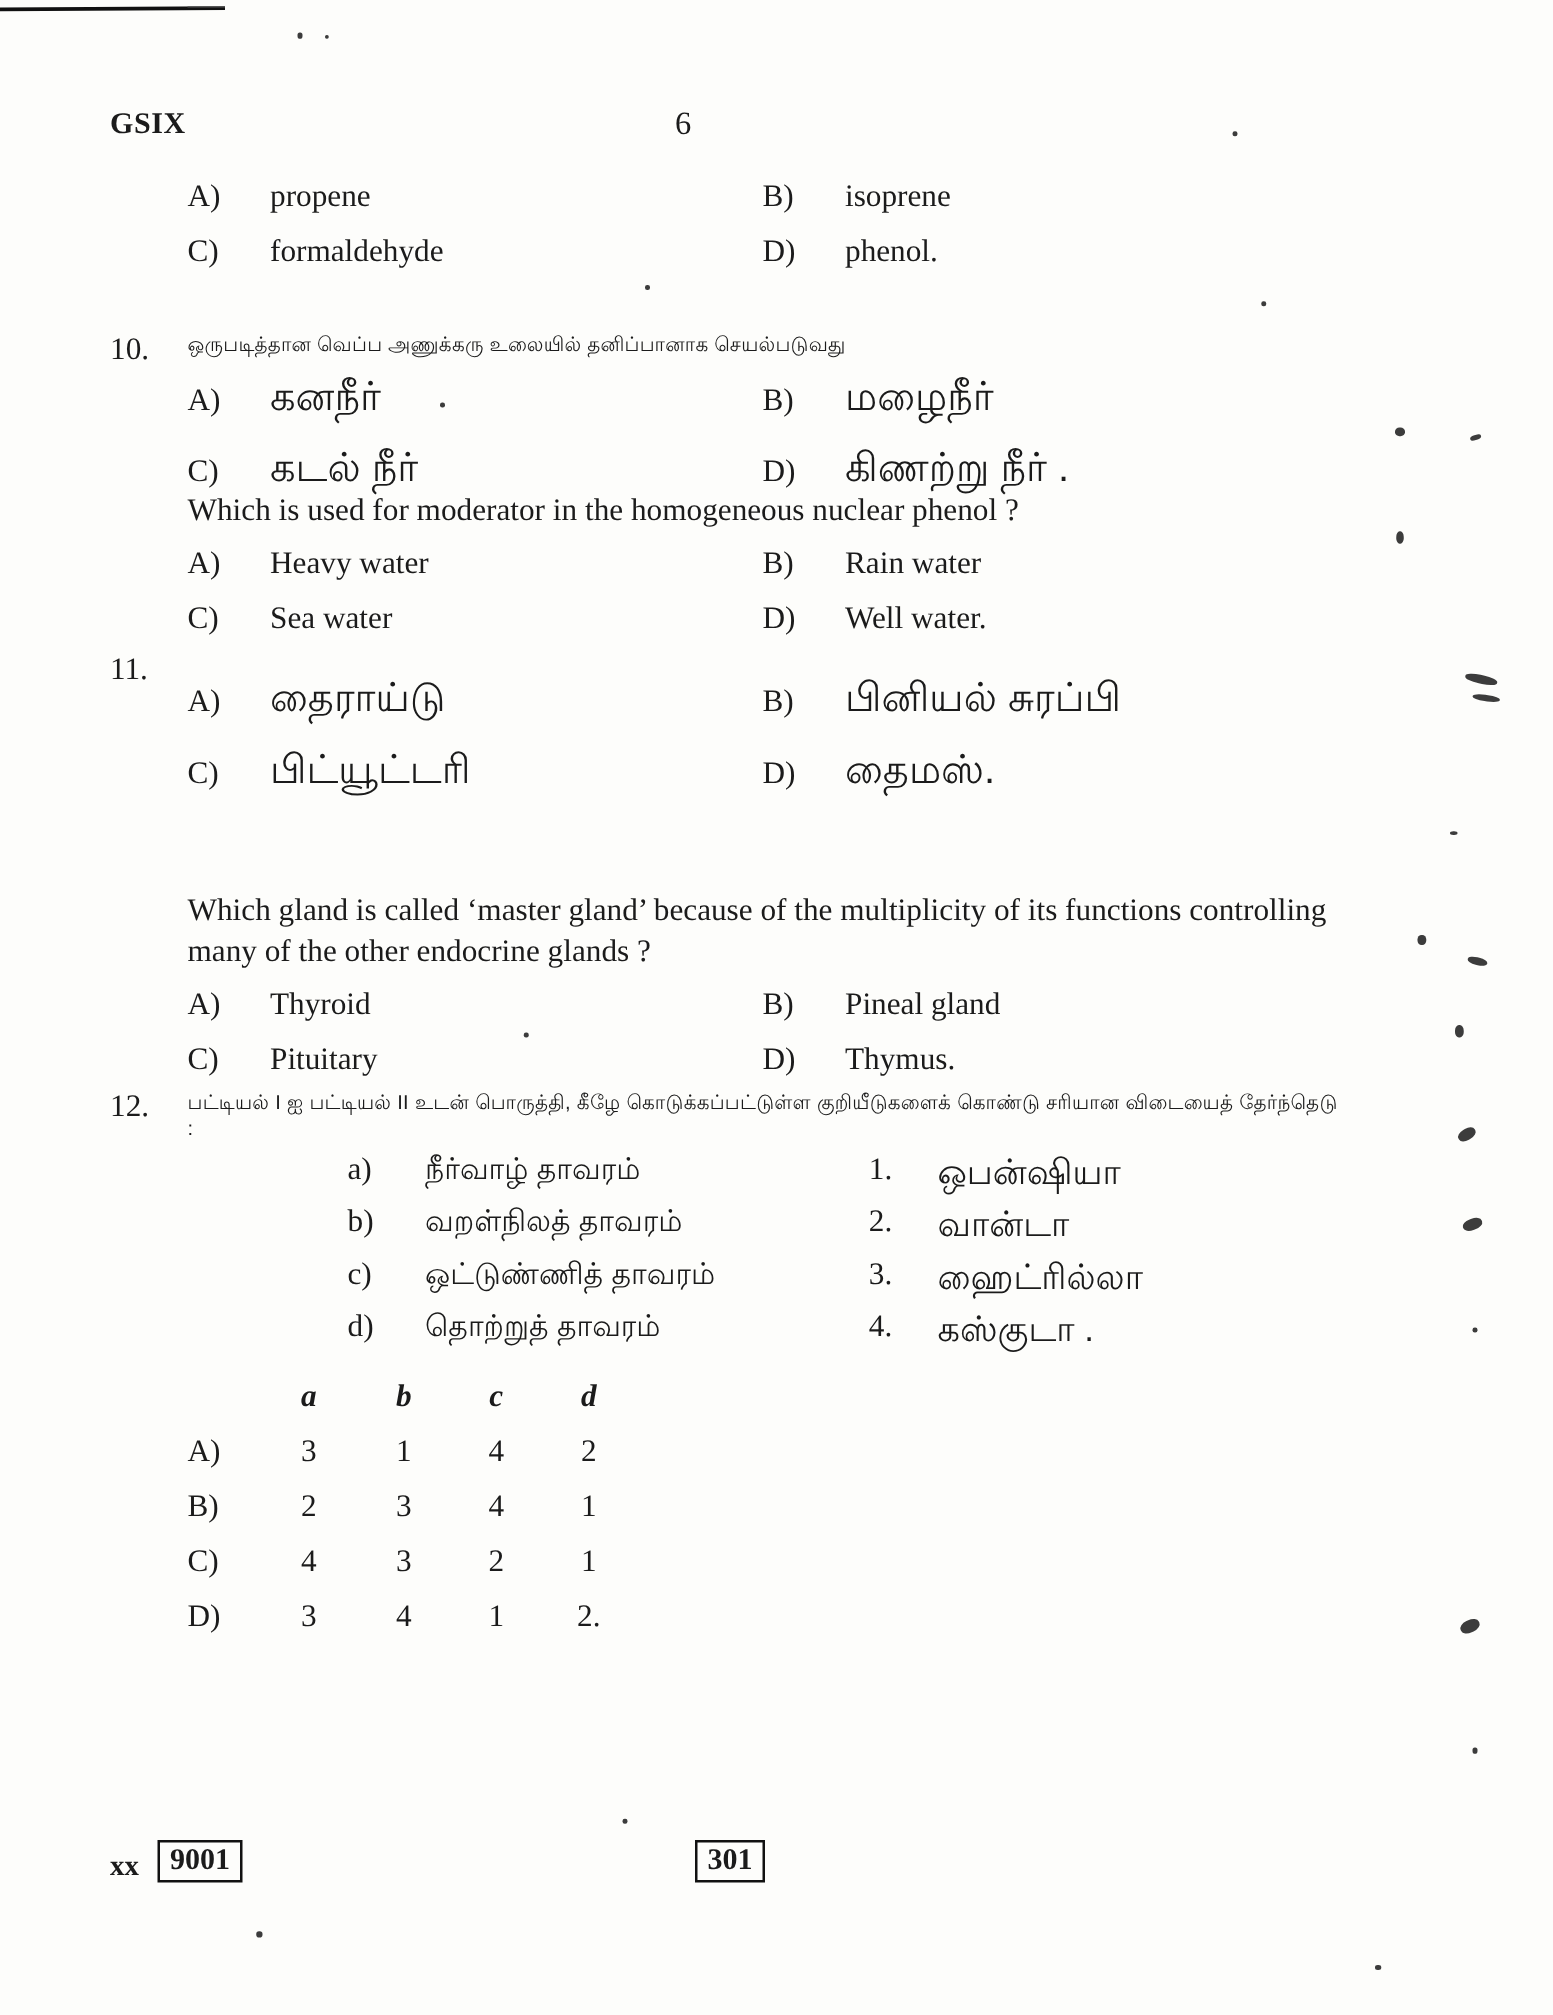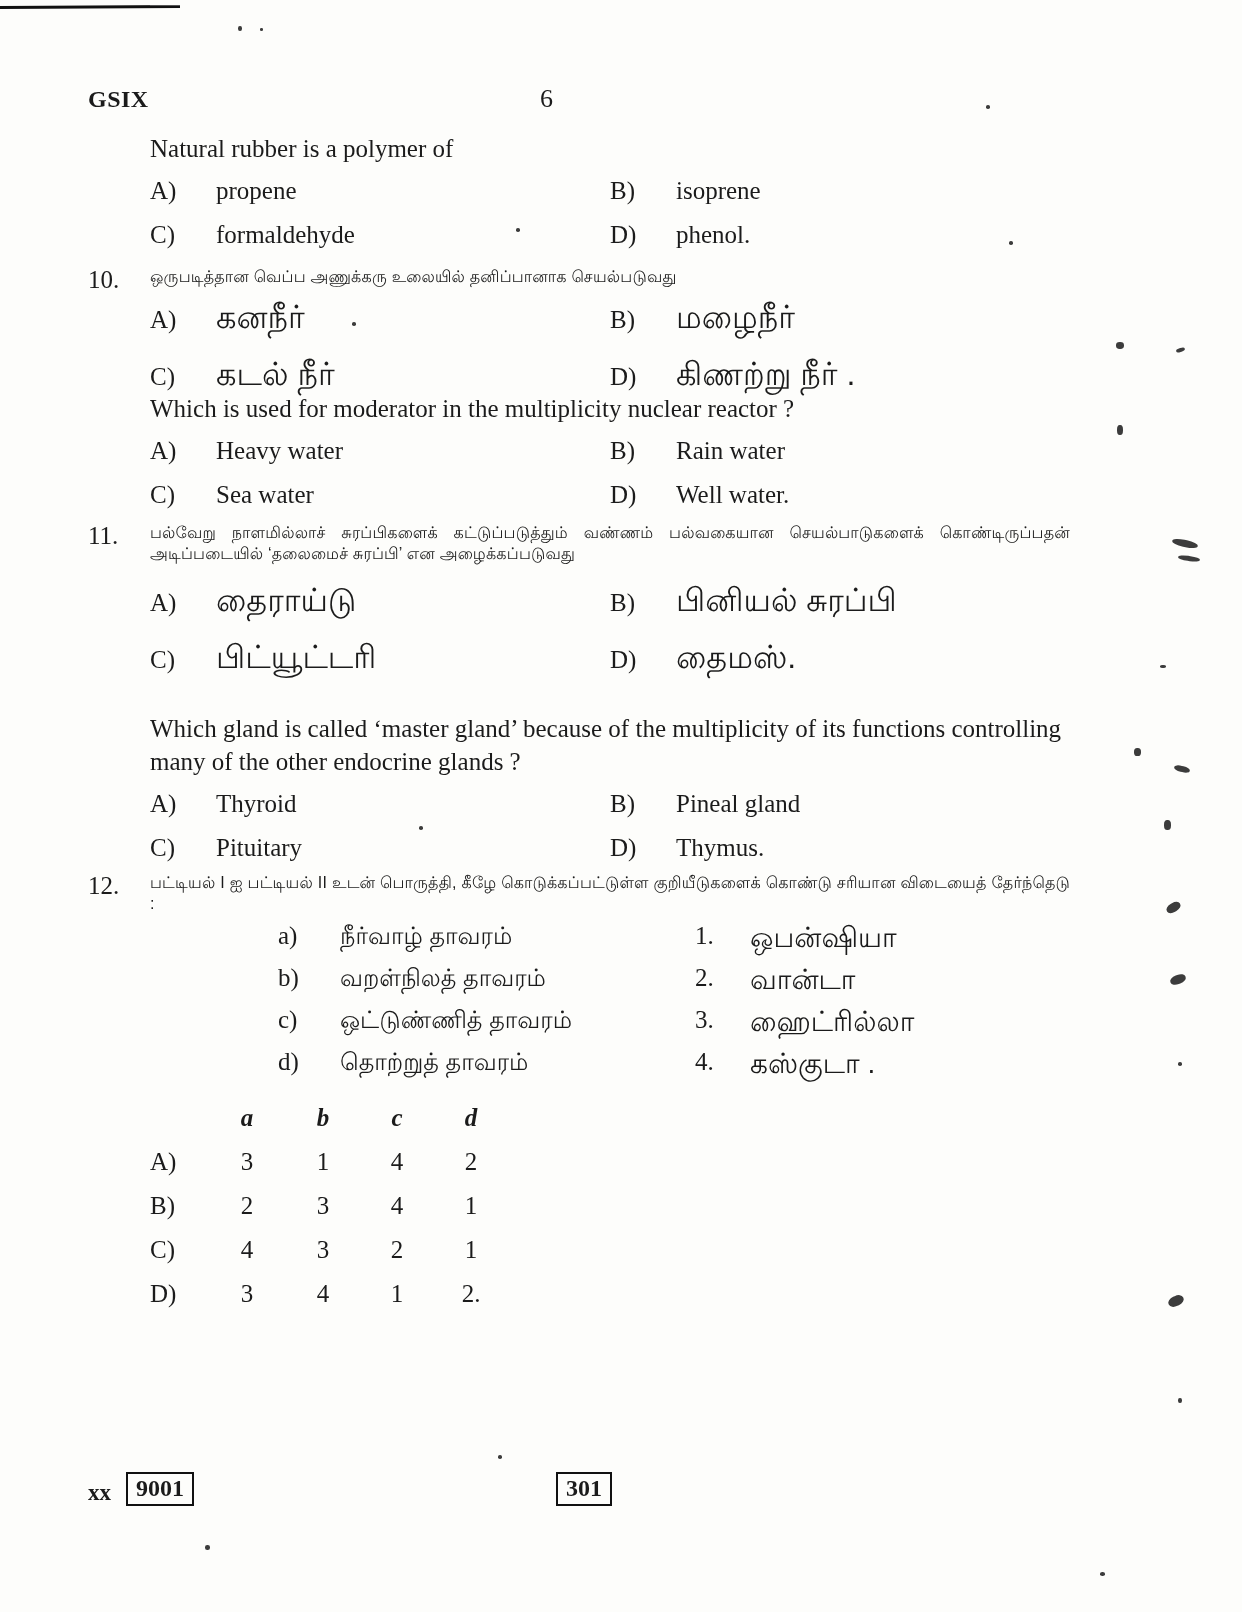--- a/index.html
+++ b/index.html
@@ -286,21 +286,20 @@
 <div class="speck" style="left:352px;top:322px;width:4px;height:4px;"></div>
 <div class="speck" style="left:419px;top:826px;width:4px;height:4px;"></div>
 <div class="speck" style="left:1100px;top:1572px;width:5px;height:4px;"></div>
 
 <div class="sheet">
 
   <div class="hdr">GSIX</div>
   <div class="page-no">6</div>
 
   <div class="block" style="top:132px;">
-    <div class="stem eng">Natural rubber is a polymer of</div>
     <div class="opts">
       <div class="optrow">
         <div class="optcell left">
           <span class="optlbl">A)</span>
           <span class="opttxt eng">propene</span>
         </div>
         <div class="optcell">
           <span class="optlbl">B)</span>
           <span class="opttxt eng">isoprene</span>
         </div>
@@ -339,21 +338,21 @@
         </div>
         <div class="optcell">
           <span class="optlbl">D)</span>
           <span class="opttxt tam">கிணற்று நீர் .</span>
         </div>
       </div>
     </div>
   </div>
 
   <div class="block" style="top:392px;">
-    <div class="stem eng">Which is used for moderator in the multiplicity nuclear reactor ?</div>
+    <div class="stem eng">Which is used for moderator in the homogeneous nuclear phenol ?</div>
     <div class="opts">
       <div class="optrow">
         <div class="optcell left">
           <span class="optlbl">A)</span>
           <span class="opttxt eng">Heavy water</span>
         </div>
         <div class="optcell">
           <span class="optlbl">B)</span>
           <span class="opttxt eng">Rain water</span>
         </div>
@@ -366,21 +365,20 @@
         <div class="optcell">
           <span class="optlbl">D)</span>
           <span class="opttxt eng">Well water.</span>
         </div>
       </div>
     </div>
   </div>
 
   <div class="block" style="top:522px;">
     <div class="qnum">11.</div>
-    <div class="stem tam justify">பல்வேறு நாளமில்லாச் சுரப்பிகளைக் கட்டுப்படுத்தும் வண்ணம் பல்வகையான செயல்பாடுகளைக் கொண்டிருப்பதன் அடிப்படையில் ‘தலைமைச் சுரப்பி’ என அழைக்கப்படுவது</div>
     <div class="opts" style="margin-top:18px;">
       <div class="optrow">
         <div class="optcell left">
           <span class="optlbl">A)</span>
           <span class="opttxt tam">தைராய்டு</span>
         </div>
         <div class="optcell">
           <span class="optlbl">B)</span>
           <span class="opttxt tam">பினியல் சுரப்பி</span>
         </div>

